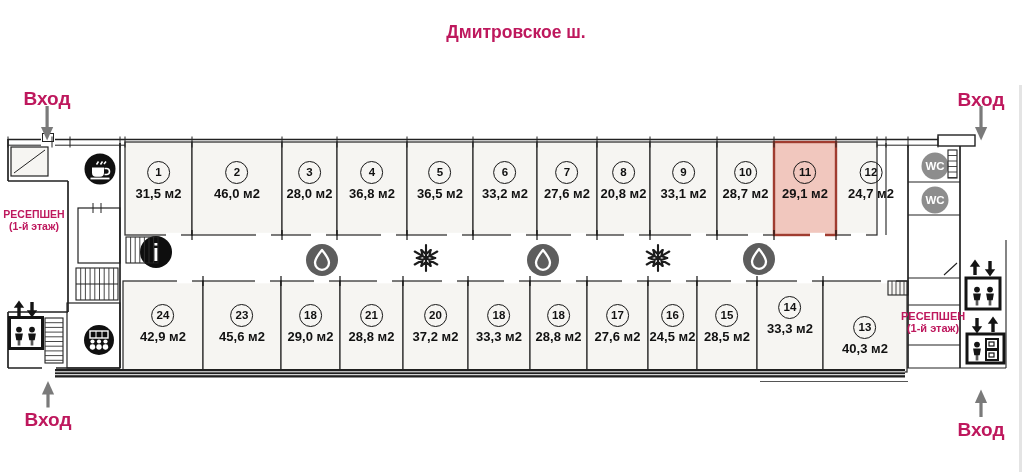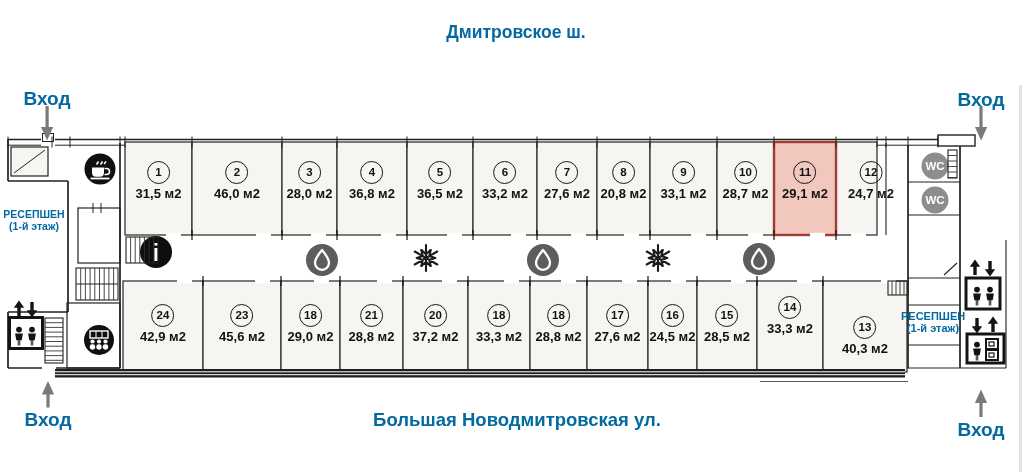--- a/index.html
+++ b/index.html
@@ -1,20 +1,20 @@
 <!DOCTYPE html>
 <html><head>
 <meta charset="utf-8">
 <style>
   html,body{margin:0;padding:0;background:#fff;}
   #screen{position:relative;width:1024px;height:472px;background:#fff;overflow:hidden;
           font-family:"Liberation Sans",sans-serif;}
   #plan-svg{position:absolute;left:0;top:0;}
   #labels-layer{position:absolute;left:0;top:0;width:1024px;height:472px;}
-  .lbl{position:absolute;color:#0369a1;}
+  .lbl{position:absolute;color:#be185d;}
   .street-top{left:336px;top:22px;width:360px;text-align:center;font-size:17.5px;font-weight:bold;}
   .street-bottom{left:307px;top:409px;width:420px;text-align:center;font-size:18.5px;font-weight:bold;}
   .vhod{width:52px;text-align:center;font-size:19px;font-weight:bold;}
   .vhod-tl{left:21px;top:88px;} .vhod-tr{left:955px;top:89px;}
   .vhod-bl{left:22px;top:409px;} .vhod-br{left:955px;top:419px;}
   .reception{width:64px;text-align:center;font-size:10.5px;font-weight:bold;line-height:11.5px;}
   .reception-left{left:2px;top:209px;} .reception-right{left:901px;top:311px;font-size:11px;}
   .room-label{position:absolute;transform:translate(-50%,-50%);text-align:center;}
   .num-circle{width:21px;height:21px;border:1.6px solid #161616;border-radius:50%;margin:0 auto 2px auto;
               font-size:11.5px;font-weight:bold;line-height:21px;text-align:center;color:#111;}
@@ -291,21 +291,20 @@
         <line x1="650" y1="136.5" x2="650" y2="147.5" stroke="#222" stroke-width="1"></line>
         <line x1="717" y1="136.5" x2="717" y2="147.5" stroke="#222" stroke-width="1"></line>
         <line x1="774" y1="136.5" x2="774" y2="147.5" stroke="#222" stroke-width="1"></line>
         <line x1="836" y1="136.5" x2="836" y2="147.5" stroke="#222" stroke-width="1"></line>
         <line x1="877" y1="136.5" x2="877" y2="147.5" stroke="#222" stroke-width="1"></line>
       </g>
 </svg>
 
 <div id="labels-layer">
   <div class="lbl street-top">Дмитровское ш.</div>
-  <div class="lbl street-bottom">Большая Новодмитровская ул.</div>
 
   <div class="lbl vhod vhod-tl">Вход</div>
   <div class="lbl vhod vhod-tr">Вход</div>
   <div class="lbl vhod vhod-bl">Вход</div>
   <div class="lbl vhod vhod-br">Вход</div>
 
   <div class="lbl reception reception-left">
     <div>РЕСЕПШЕН</div>
     <div>(1-й этаж)</div>
   </div>

